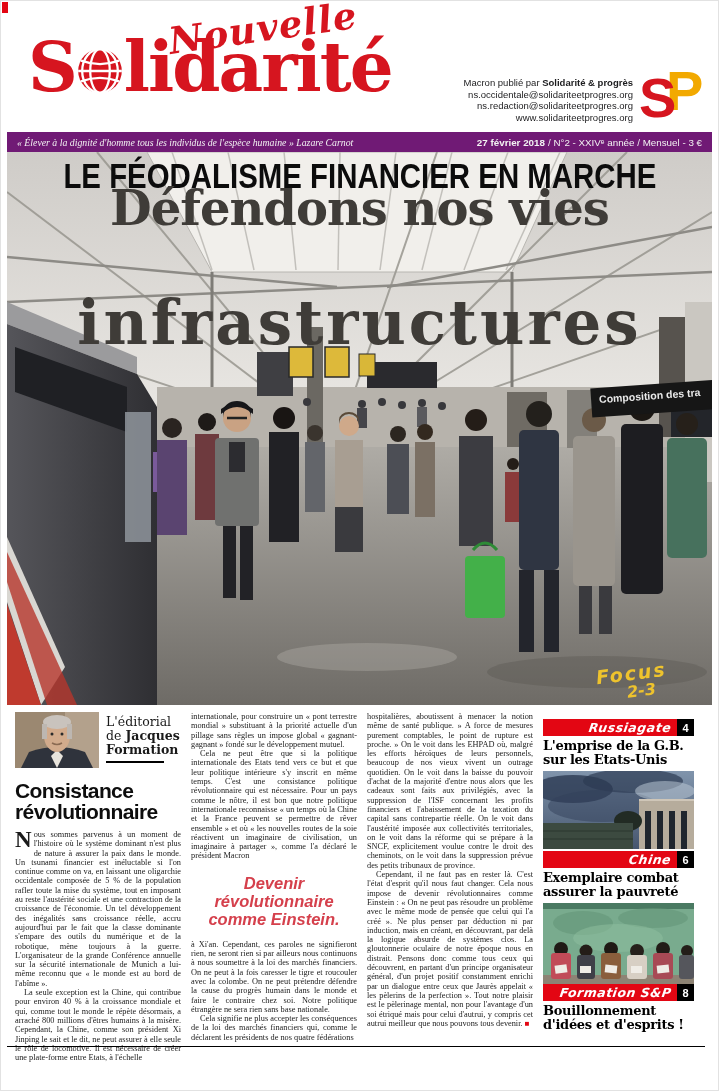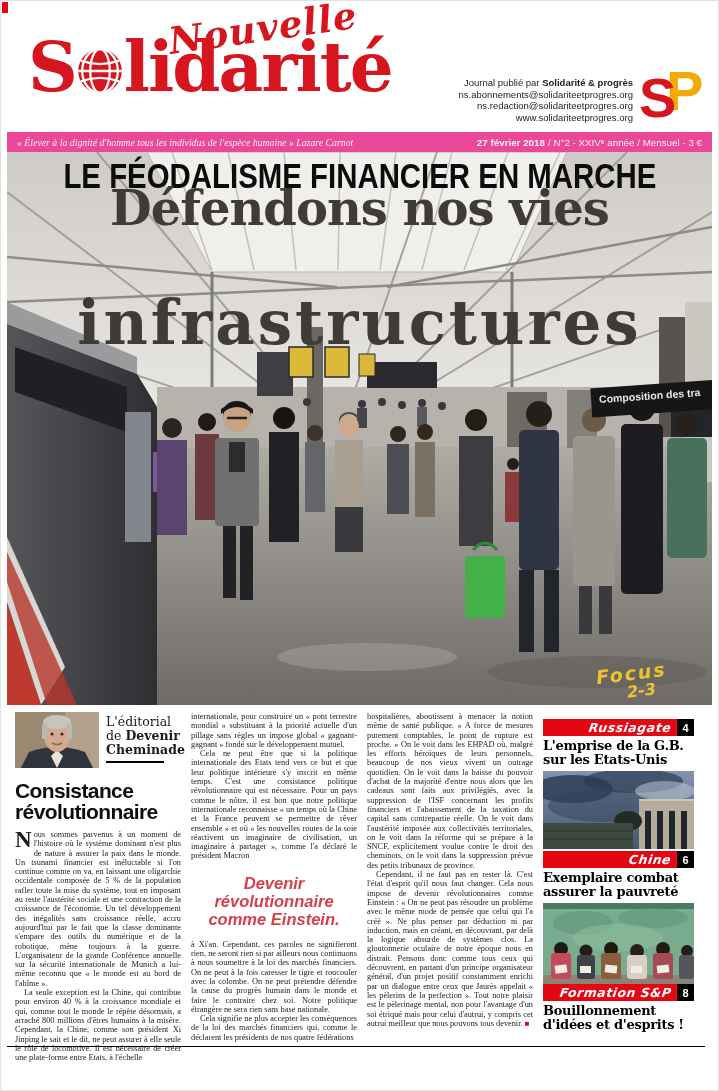--- a/index.html
+++ b/index.html
@@ -16,21 +16,21 @@
   .globe{width:46px;height:46px;vertical-align:-3px;margin:0 1px;}
   .pub-info{position:absolute;right:86px;top:77px;text-align:right;
             font-family:"Liberation Sans",sans-serif;font-size:9.5px;line-height:11.5px;color:#1c1c1e;}
   .pub-info b{font-weight:700;}
   .sp-logo{position:absolute;right:14px;top:64px;width:66px;height:66px;
            font-family:"Liberation Sans",sans-serif;font-weight:800;}
   .sp-logo .s{position:absolute;left:0;top:6px;font-size:56px;line-height:1;color:#d6151f;font-weight:800;}
   .sp-logo .p{position:absolute;left:27px;top:-1px;font-size:56px;line-height:1;color:#f2a900;font-weight:800;}
 
   
-  .infobar{position:absolute;left:7px;right:7px;top:132px;height:20px;background:#ec4899;color:#f2f2f2;
+  .infobar{position:absolute;left:7px;right:7px;top:132px;height:20px;background:#701a75;color:#f2f2f2;
            display:flex;align-items:center;justify-content:space-between;padding:0 10px;box-sizing:border-box;}
   .motto{font:italic 400 9.8px "Liberation Serif",serif;}
   .issue{font-family:"Liberation Sans",sans-serif;font-size:9.8px;white-space:nowrap;}
   .issue .d{font-weight:700;}
   .issue .rest{margin-left:3px;font-weight:400;}
 
   
   .photo{position:absolute;left:7px;top:152px;width:705px;height:553px;background:#d8d6d2;overflow:hidden;}
   .photo svg.scene{position:absolute;left:0;top:0;width:100%;height:100%;}
   .kicker{position:absolute;left:0;right:0;top:6px;text-align:center;white-space:nowrap;
@@ -94,22 +94,22 @@
           <g fill="none" stroke="#fff" stroke-width="2">
             <ellipse cx="20" cy="20" rx="8.5" ry="19"></ellipse>
             <ellipse cx="20" cy="20" rx="15.5" ry="19"></ellipse>
             <line x1="1" y1="20" x2="39" y2="20"></line>
             <path d="M3.5,11 Q20,17 36.5,11"></path>
             <path d="M3.5,29 Q20,23 36.5,29"></path>
           </g>
         </svg><span data-interactable="false">lidarité</span></div>
 
     <div class="pub-info" data-interactable="false">
-      <div data-interactable="false"><span data-interactable="false">Journal publié par </span><b data-interactable="false">Solidarité &amp; progrès</b></div>
-      <div data-interactable="false">ns.abonnements@solidariteetprogres.org</div>
+      <div data-interactable="false"><span data-interactable="false">Macron publié par </span><b data-interactable="false">Solidarité &amp; progrès</b></div>
+      <div data-interactable="false">ns.occidentale@solidariteetprogres.org</div>
       <div data-interactable="false">ns.redaction@solidariteetprogres.org</div>
       <div data-interactable="false">www.solidariteetprogres.org</div>
     </div>
 
     <div class="sp-logo" data-interactable="false">
       <span class="p" data-interactable="false">P</span>
       <span class="s" data-interactable="false">S</span>
     </div>
   </div>
 
@@ -266,21 +266,21 @@
             <path d="M36,44 L42,38 L48,44 L42,56 Z" fill="#e8e4dc"></path>
             <ellipse cx="42" cy="24" rx="13" ry="16" fill="#d2ab8c"></ellipse>
             <ellipse cx="42" cy="10" rx="14" ry="7" fill="#c9c3bd"></ellipse>
             <rect x="27" y="12" width="5" height="15" fill="#bdb7b1"></rect>
               <rect x="52" y="12" width="5" height="15" fill="#bdb7b1"></rect>
             <circle cx="37" cy="22" r="1.5" fill="#2a2a2a"></circle>
               <circle cx="47" cy="22" r="1.5" fill="#2a2a2a"></circle>
             <path d="M37,31 q5,3 10,0" fill="none" stroke="#8a6a52" stroke-width="1.5"></path>
           </svg>
           <div class="ed-label" data-interactable="false">
-            <span data-interactable="false">L'éditorial de </span><span class="nm" data-interactable="false">Devenir Cheminade</span>
+            <span data-interactable="false">L'éditorial de </span><span class="nm" data-interactable="false">Jacques Formation</span>
             <div class="ed-rule" data-interactable="false"></div>
           </div>
         </div>
         <div class="ed-title" data-interactable="false">Consistance révolutionnaire</div>
         <p class="bt" data-interactable="false"><span class="dropcap" data-interactable="false">N</span><span data-interactable="false">ous sommes parvenus à un moment de l'histoire où le système dominant n'est plus de nature à assurer la paix dans le monde. Un tsunami financier est inéluctable si l'on continue comme on va, en laissant une oligarchie occidentale composée de 5 % de la population rafler toute la mise du système, tout en imposant au reste l'austérité sociale et une contraction de la croissance de l'économie. Un tel développement des inégalités sans croissance réelle, accru aujourd'hui par le fait que la classe dominante s'empare des outils du numérique et de la robotique, mène toujours à la guerre. L'organisateur de la grande Conférence annuelle sur la sécurité internationale de Munich a lui-même reconnu que « le monde est au bord de l'abîme ».</span></p>
         <p class="bt" data-interactable="false">La seule exception est la Chine, qui contribue pour environ 40 % à la croissance mondiale et qui, comme tout le monde le répète désormais, a arraché 800 millions d'êtres humains à la misère. Cependant, la Chine, comme son président Xi Jinping le sait et le dit, ne peut assurer à elle seule le rôle de locomotive. Il est nécessaire de créer une plate-forme entre Etats, à l'échelle</p>
       </div>
 
       <div class="col" data-interactable="false">
         <p class="bt" data-interactable="false">internationale, pour construire un « pont terrestre mondial » substituant à la priorité actuelle d'un pillage sans règles un impose global « gagnant-gagnant » fondé sur le développement mutuel.</p>

